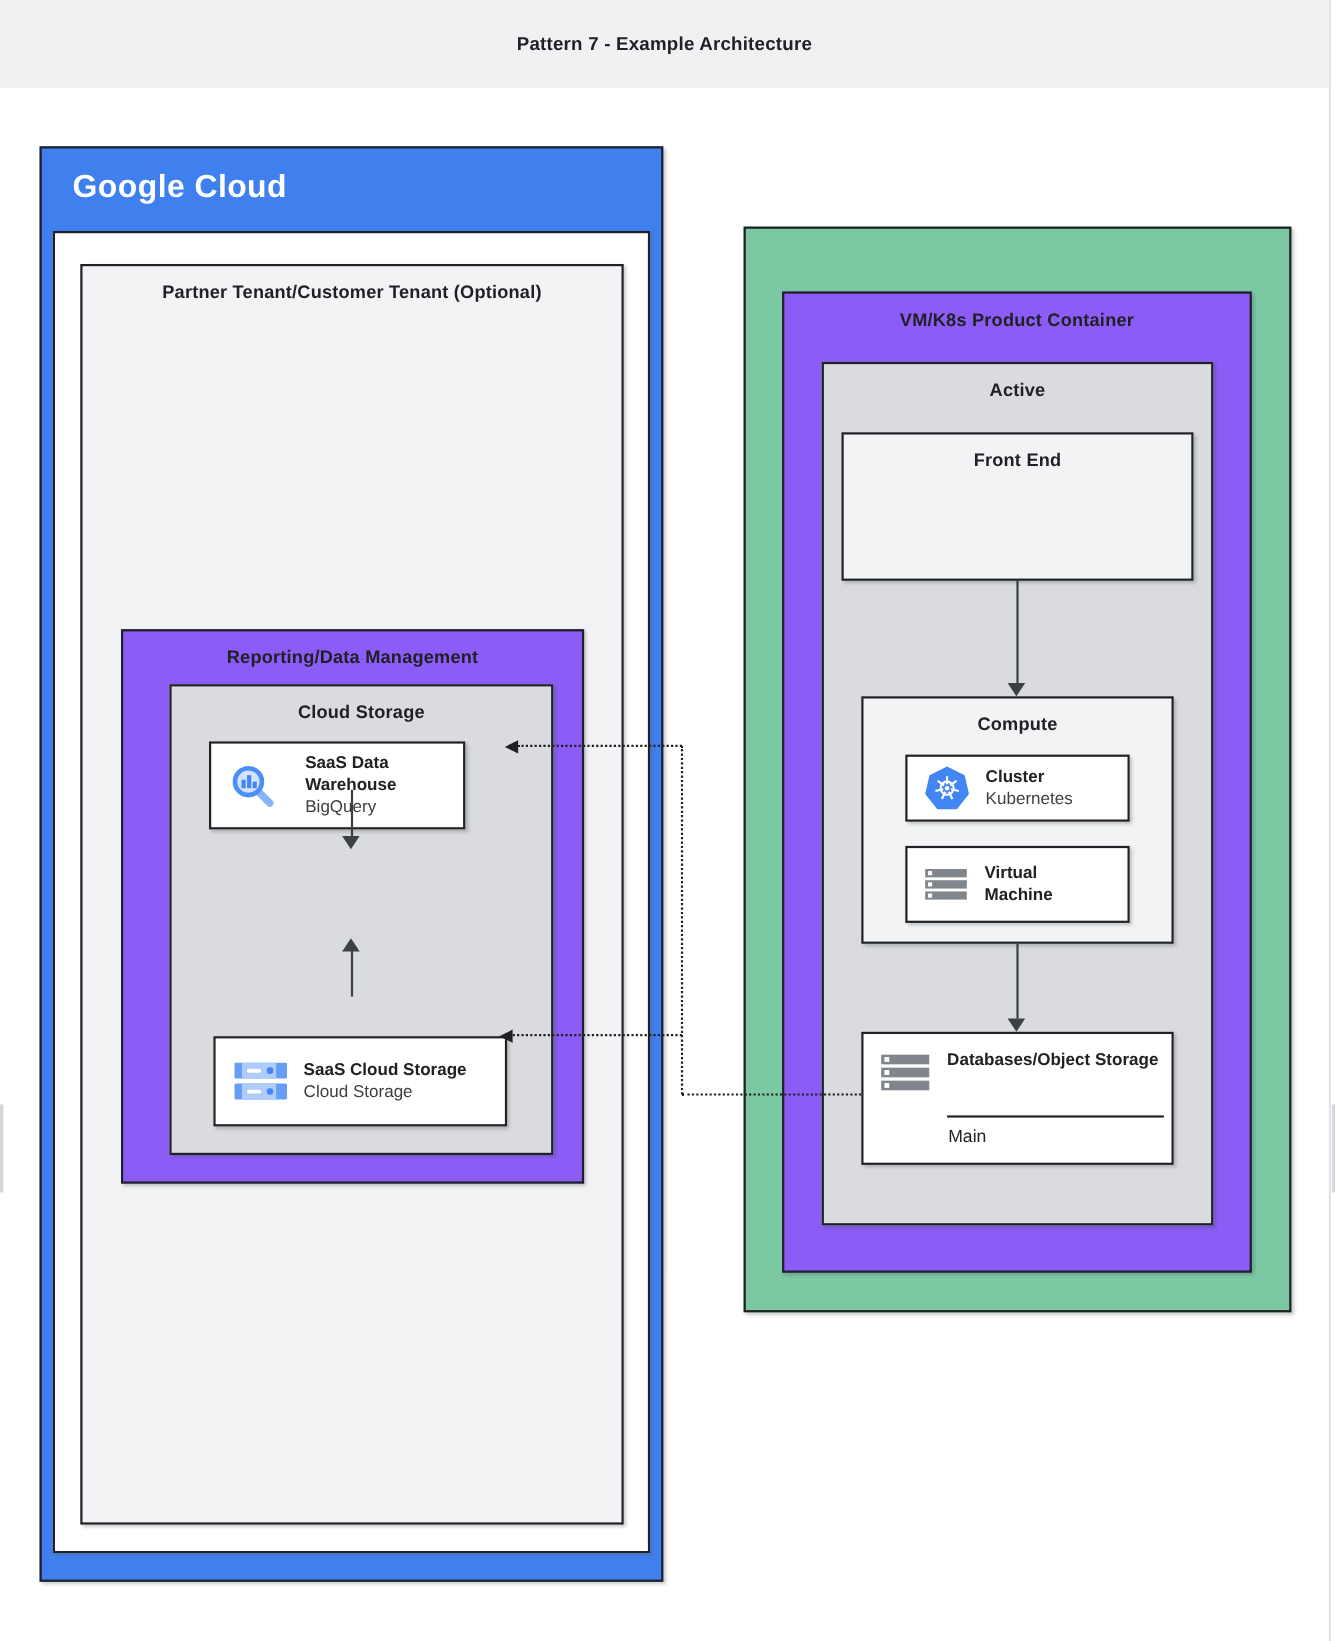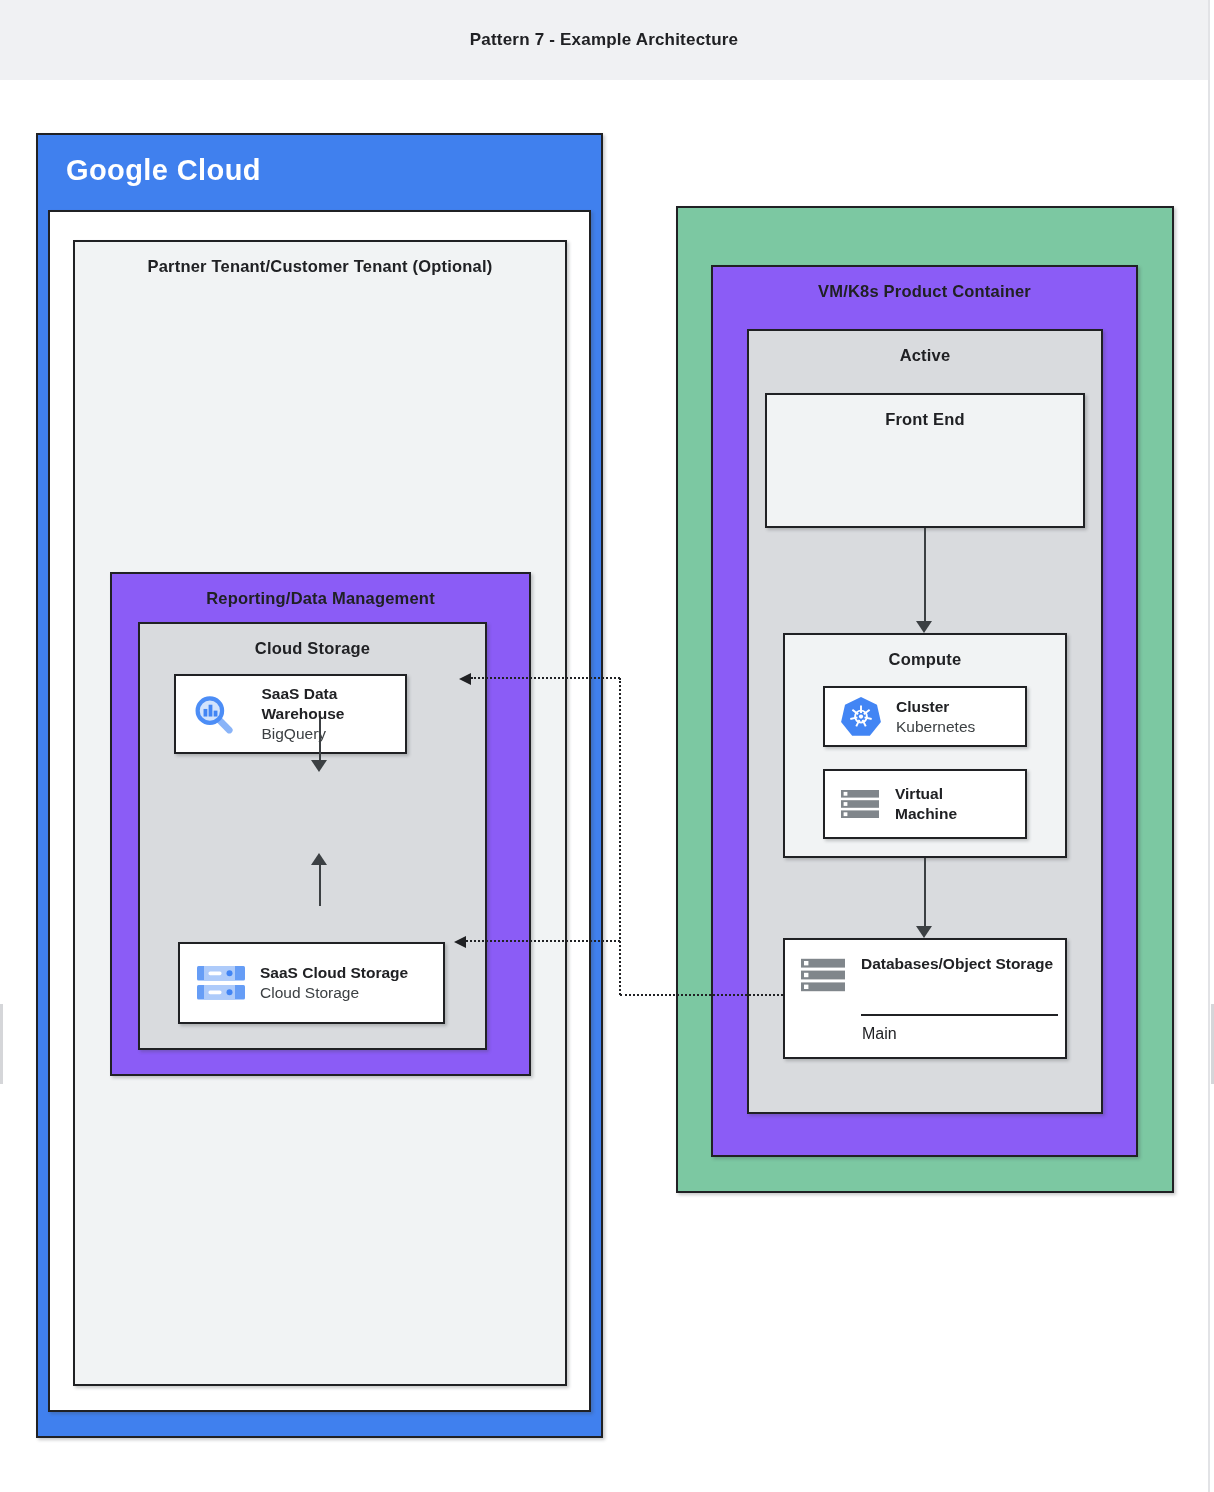--- a/index.html
+++ b/index.html
@@ -61,21 +61,21 @@
     <div class="gc-logo">Google Cloud</div>
 
     <div class="box f-white" style="left:10px; top:75px; width:543px; height:1202px;">
 
       <div class="box f-xlight" style="left:23px; top:28px; width:494px; height:1146px;">
         <div class="box-title">Partner Tenant/Customer Tenant (Optional)</div>
 
         <div class="box f-lblue" style="left:35px; top:294px; width:421px; height:504px;margin-top:36px;">
           <div class="box-title">Reporting/Data Management</div>
 
-          <div class="box f-gray" style="left:26px; top:48px; width:349px; height:428px;">
+          <div class="box f-gray" style="left:42px; top:48px; width:349px; height:428px;">
             <div class="box-title">Cloud Storage</div>
 
             <div class="box f-white card" style="left:34px; top:50px; width:233px; height:80px;gap:28px;">
               <svg width="46" height="46" viewBox="0 0 48 48">
                 <line x1="31" y1="31" x2="43" y2="43" stroke="#8AB4F8" stroke-width="8" stroke-linecap="round"></line>
                 <circle cx="20" cy="20" r="14.5" fill="#D2E3FC" stroke="#4C8DF6" stroke-width="5"></circle>
                 <rect x="12.5" y="18" width="4.5" height="9" fill="#4285F4"></rect>
                 <rect x="18.5" y="13" width="4.5" height="14" fill="#4285F4"></rect>
                 <rect x="24.5" y="20" width="4.5" height="7" fill="#4285F4"></rect>
               </svg>

